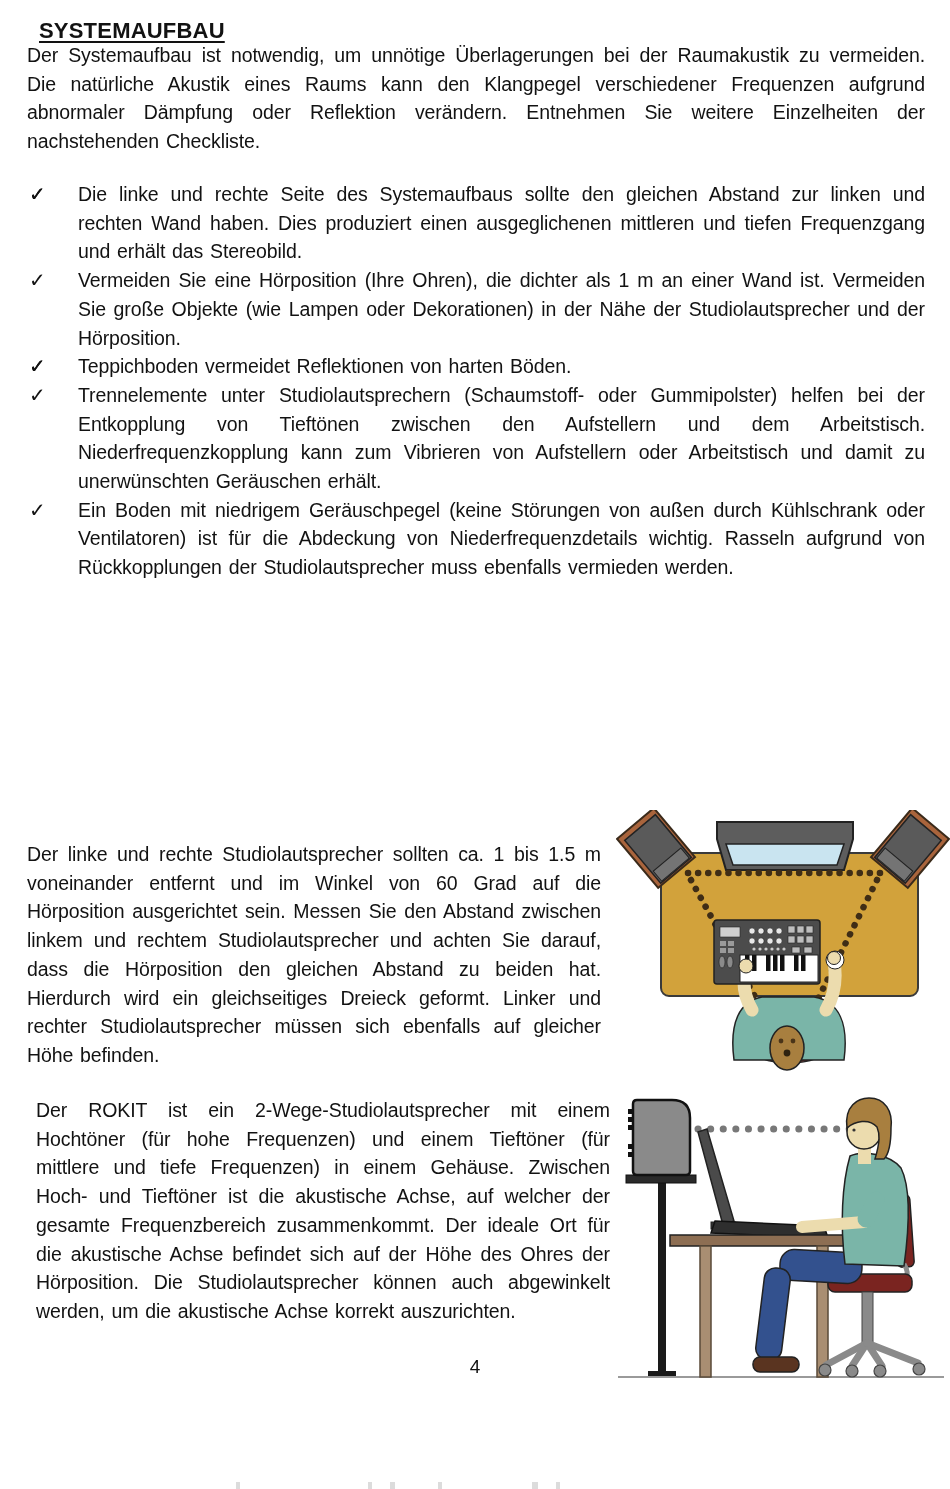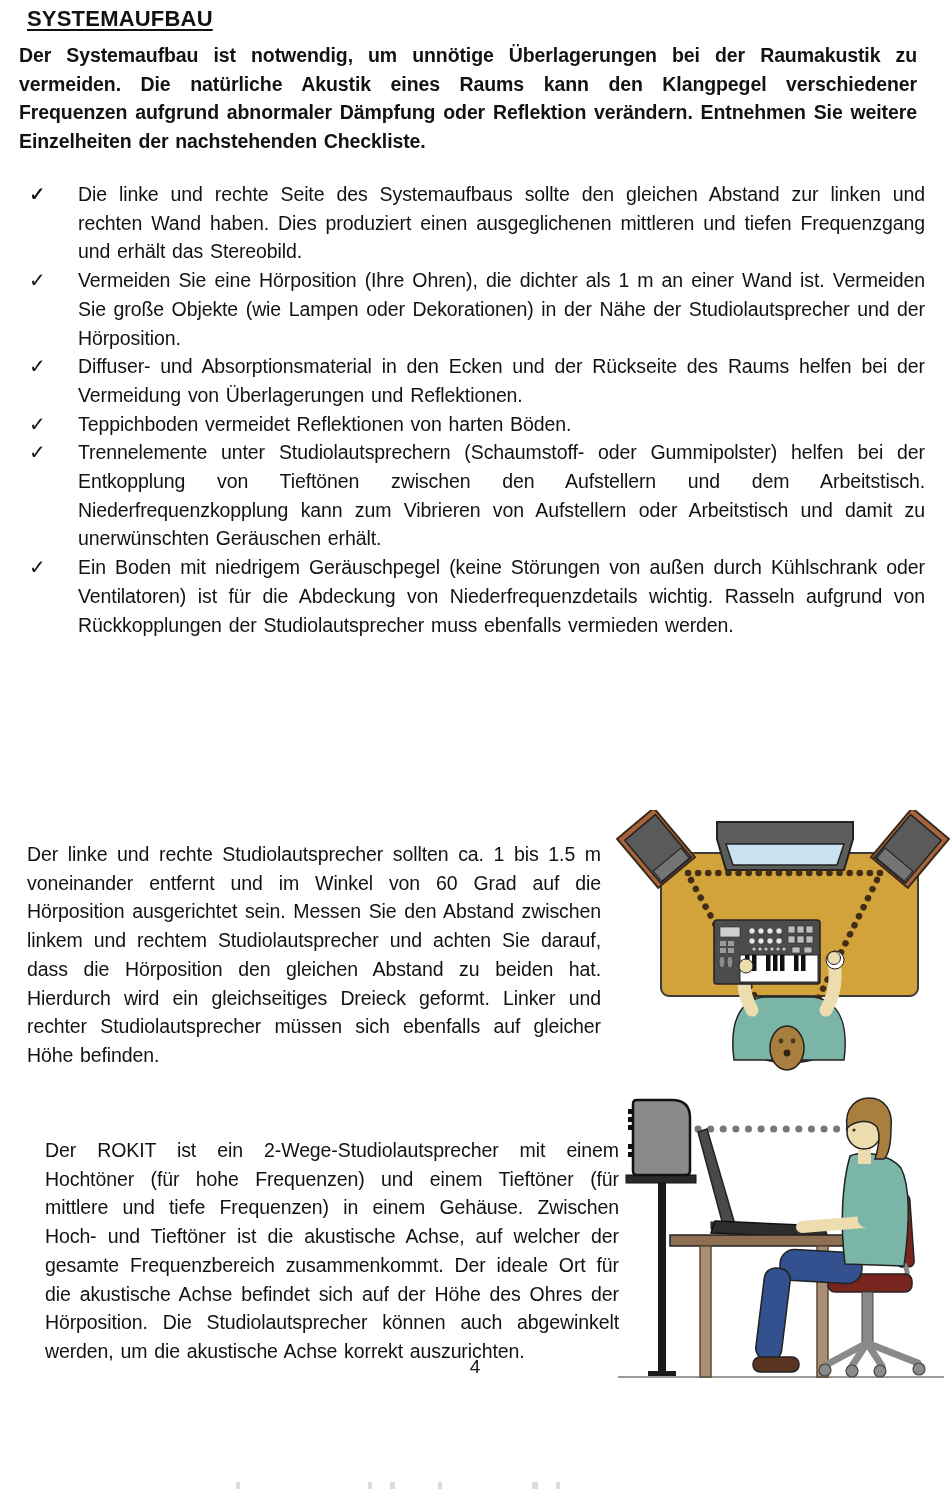--- a/index.html
+++ b/index.html
@@ -2,44 +2,44 @@
 <html style="--desk_top: #d2a23b; --speaker_body: #5a5a5a; --speaker_front: #747474; --speaker_back: #a9643c; --monitor_frame: #5d5d5d; --monitor_screen: #c9e4f0; --dot_brown: #3f2d16; --dot_gray: #787878; --shirt_teal: #7ab5a8; --skin: #ecdcae; --hair_brown: #a87f3f; --chair_maroon: #7a2420; --jeans_blue: #33518e; --desk_side: #8d6e53; --desk_leg: #a98e72; --shoe_brown: #5a3420; --keyboard_body: #4c4c4c; --pole_black: #1a1a1a; --chair_base_gray: #8a8a8a;"><head>
 <meta charset="utf-8">
 <style>
   html,body{margin:0;padding:0;background:#ffffff;}
   body{
     width:950px;height:1489px;position:relative;overflow:hidden;
     font-family:"Liberation Sans", sans-serif;color:#121212;
   }
   .page{position:absolute;inset:0;background:#fff;}
   .doc-title{
-    position:absolute;left:27px;top:6px;margin:0;
+    position:absolute;left:27px;top:6px;margin:12px;
     font-size:22px;font-weight:bold;letter-spacing:.2px;
     text-decoration:underline;text-decoration-thickness:2px;text-underline-offset:3px;
   }
   .body-text{
     font-size:19.5px;line-height:28.7px;letter-spacing:-.1px;word-spacing:1.5px;
     text-align:justify;margin:0;
   }
-  .intro{position:absolute;left:19px;top:41px;width:898px;font-weight:bold;}
+  .intro{position:absolute;left:27px;top:41px;width:898px;}
   ul.checklist{
     position:absolute;left:27px;top:180px;width:898px;
     list-style:none;margin:0;padding:0;
   }
   ul.checklist li{
     position:relative;padding-left:51px;
     font-size:19.5px;line-height:28.7px;letter-spacing:-.1px;word-spacing:1.5px;
     text-align:justify;
   }
   ul.checklist .check{
     position:absolute;left:2px;top:0;font-size:20px;letter-spacing:0;word-spacing:0;
   }
   .nearfield{position:absolute;left:27px;top:748px;width:898px;}
   .col-triangle{position:absolute;left:27px;top:840px;width:574px;}
-  .col-rokit{position:absolute;left:45px;top:1096px;width:574px;margin-top:40px;}
+  .col-rokit{position:absolute;left:36px;top:1096px;width:574px;}
   figure{margin:0;padding:0;position:absolute;}
   .fig-top{left:616px;top:810px;width:334px;height:266px;}
   .fig-side{left:612px;top:1092px;width:338px;height:294px;}
   figure svg{display:block;width:100%;height:100%;}
   .page-number{
     position:absolute;left:0;top:1356px;width:950px;text-align:center;
     font-size:19px;margin:0;
   }
   .cutoff{position:absolute;left:0;top:1478px;width:950px;height:11px;overflow:hidden;}
   .cutoff span{position:absolute;top:4px;height:7px;background:#dcdcdc;display:block;}
@@ -60,21 +60,20 @@
     <li>
       <span class="check">✓</span>
       <span>Die linke und rechte Seite des Systemaufbaus sollte den gleichen Abstand zur linken und rechten Wand haben. Dies produziert einen ausgeglichenen mittleren und tiefen Frequenzgang und erhält das Stereobild.</span>
     </li>
     <li>
       <span class="check">✓</span>
       <span>Vermeiden Sie eine Hörposition (Ihre Ohren), die dichter als 1 m an einer Wand ist. Vermeiden Sie große Objekte (wie Lampen oder Dekorationen) in der Nähe der Studiolautsprecher und der Hörposition.</span>
     </li>
     <li>
       <span class="check">✓</span>
-      <span>Diffuser- und Absorptionsmaterial in den Ecken und der Rückseite des Raums helfen bei der Vermeidung von Überlagerungen und Reflektionen.</span>
     </li>
     <li>
       <span class="check">✓</span>
       <span>Teppichboden vermeidet Reflektionen von harten Böden.</span>
     </li>
     <li>
       <span class="check">✓</span>
       <span>Trennelemente unter Studiolautsprechern (Schaumstoff- oder Gummipolster) helfen bei der Entkopplung von Tieftönen zwischen den Aufstellern und dem Arbeitstisch. Niederfrequenzkopplung kann zum Vibrieren von Aufstellern oder Arbeitstisch und damit zu unerwünschten Geräuschen erhält.</span>
     </li>
     <li>

